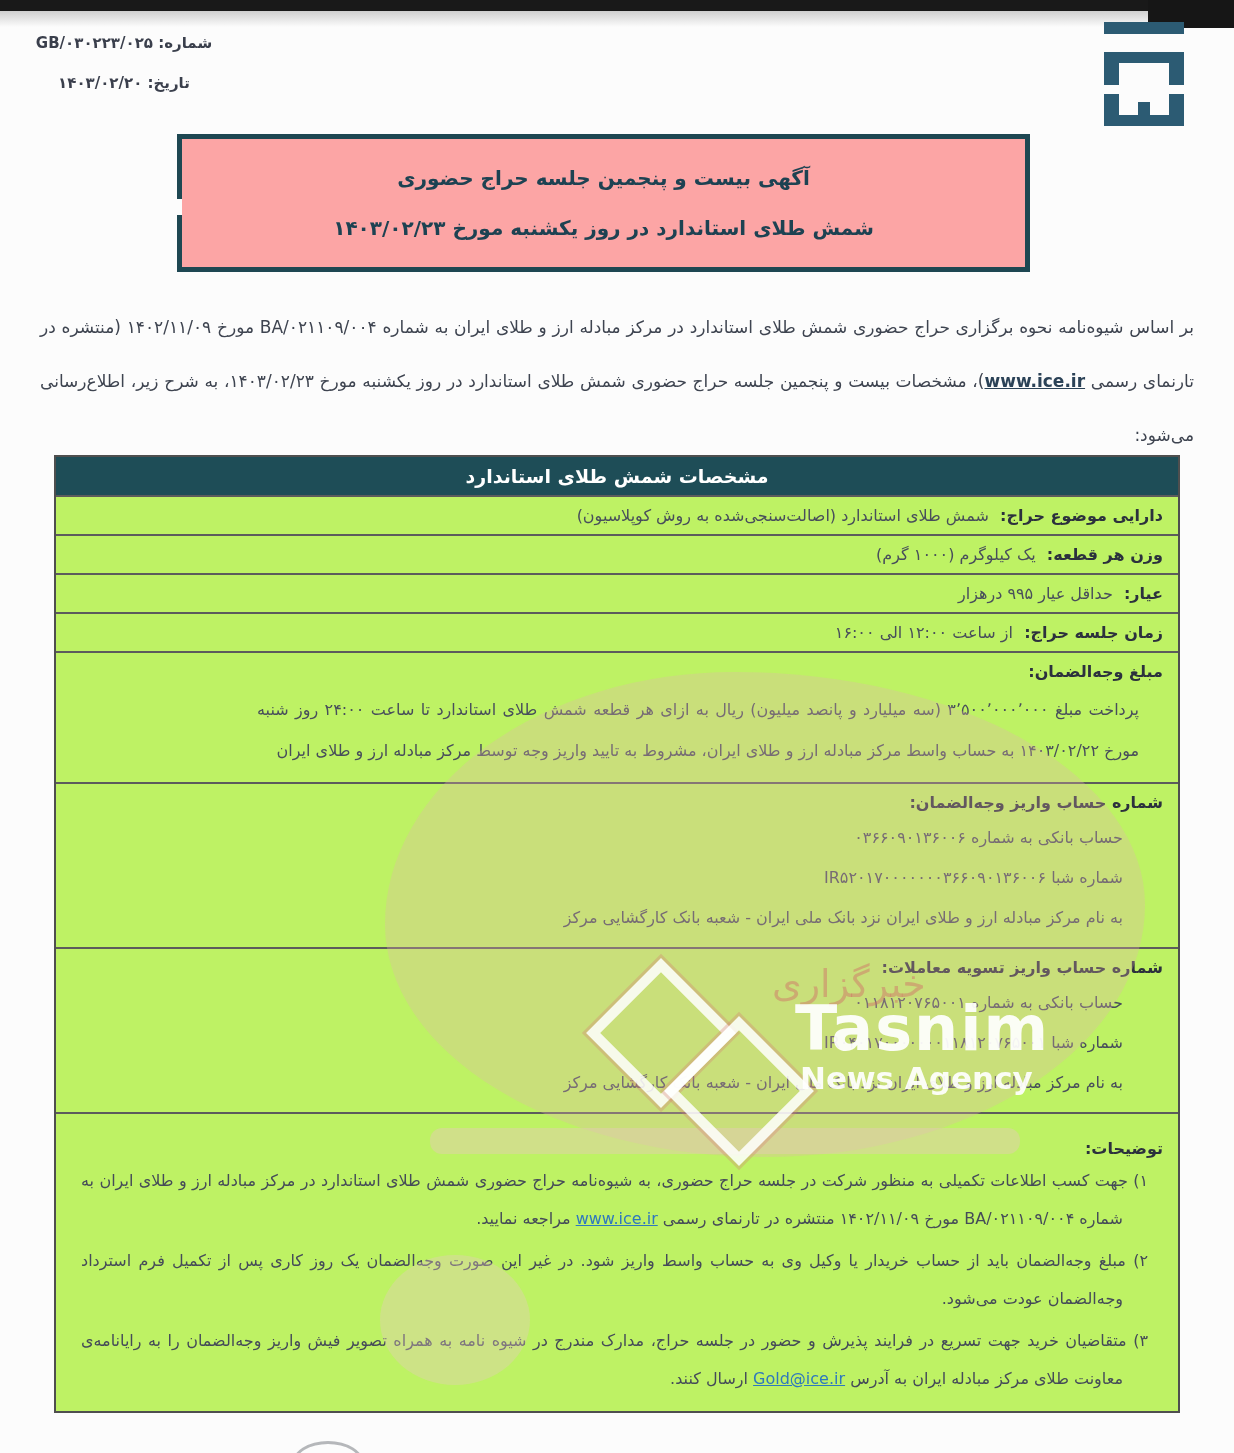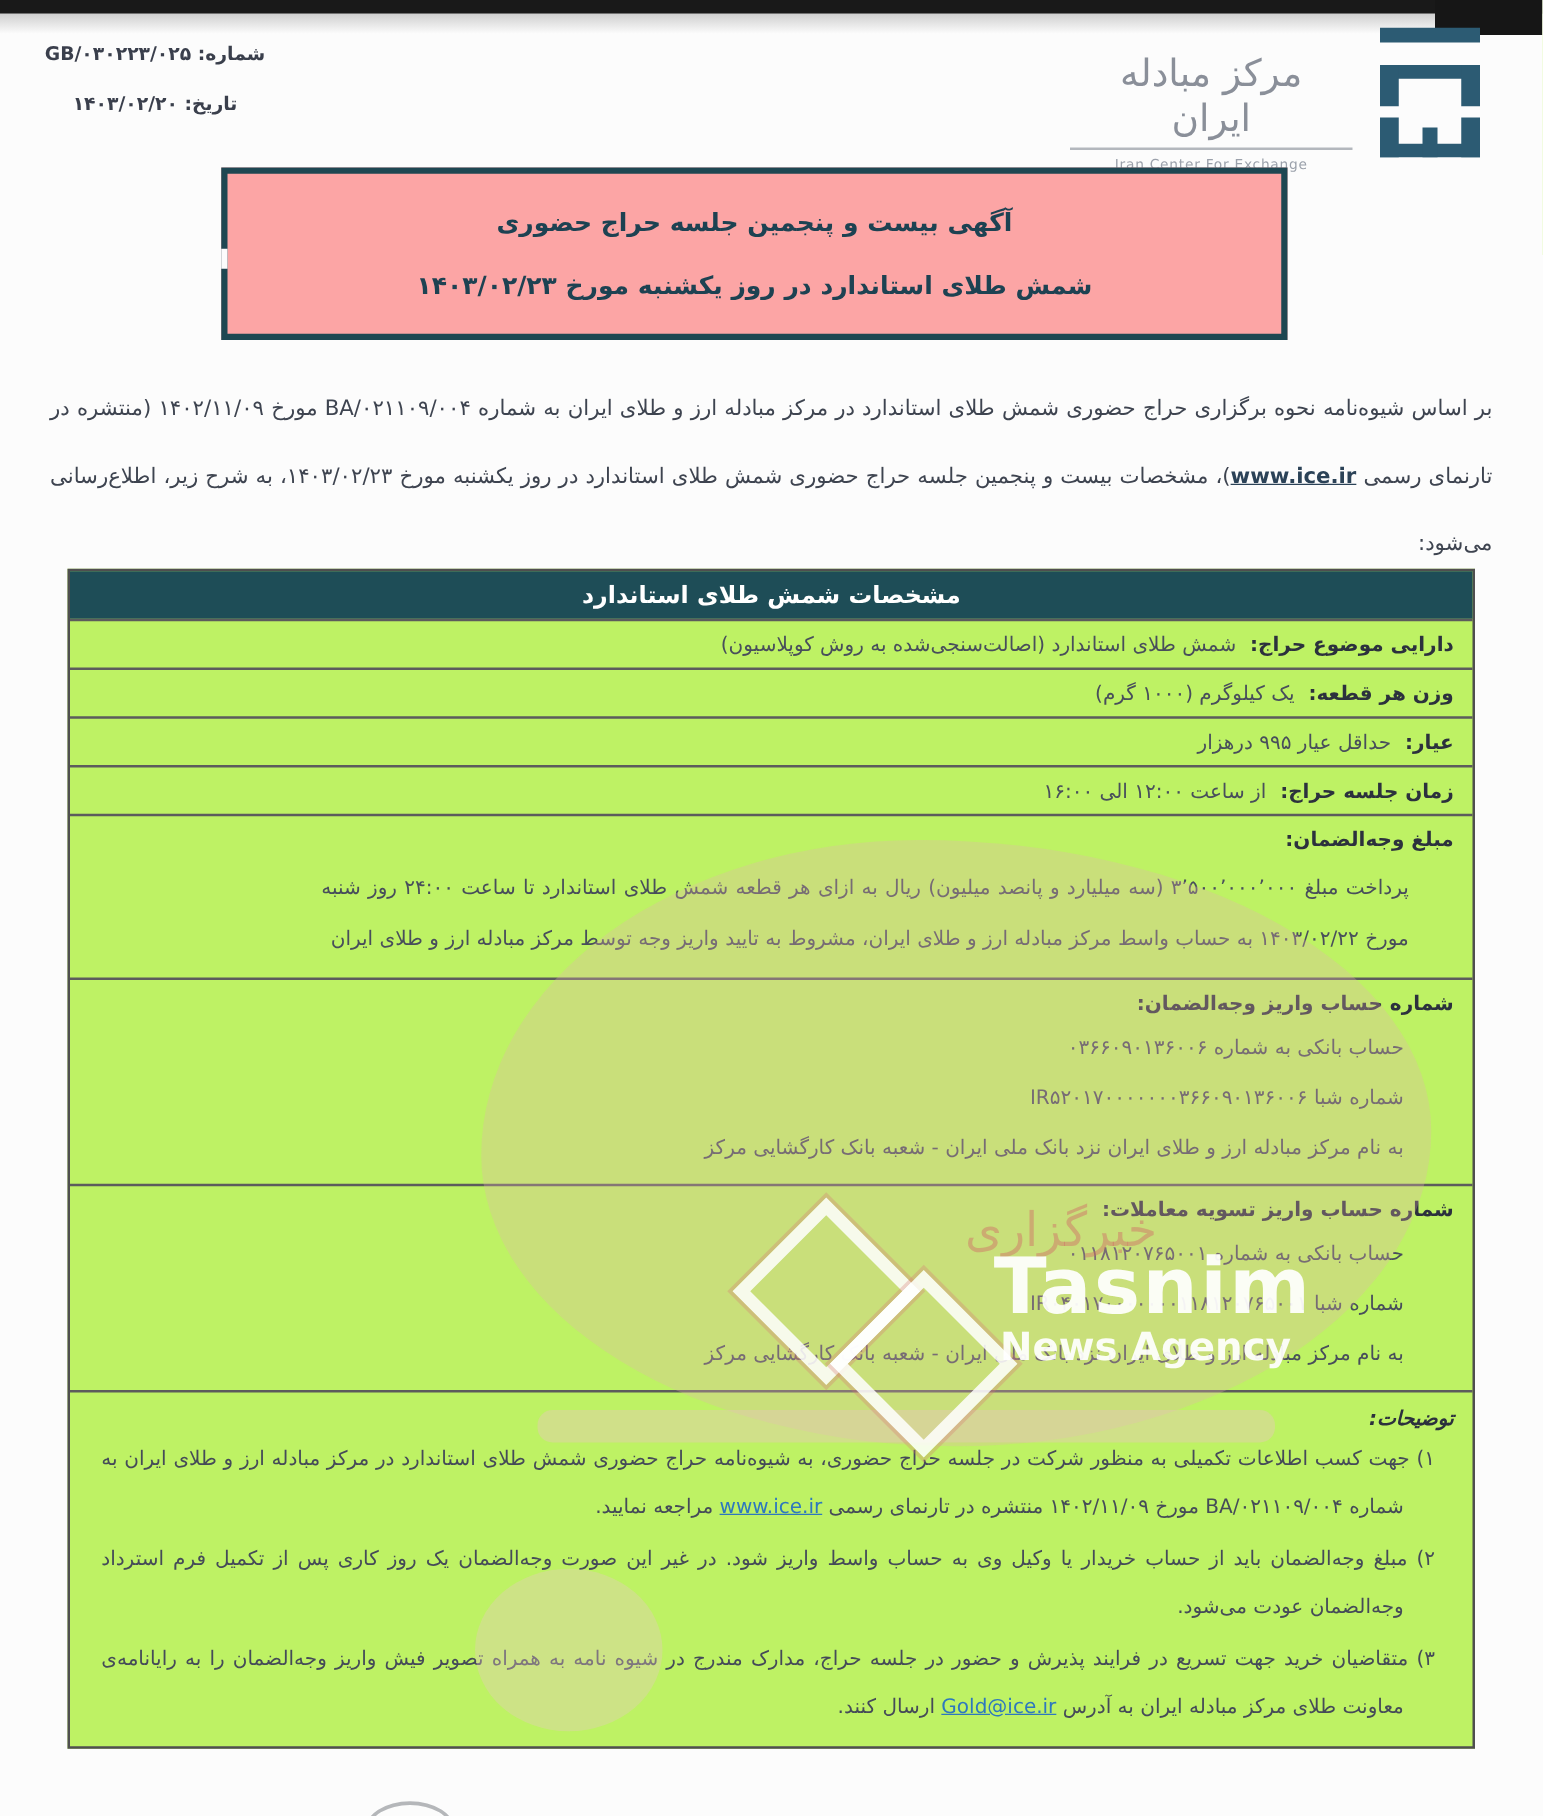--- a/index.html
+++ b/index.html
@@ -42,30 +42,30 @@
   .intro a{color:#2b4257;text-decoration:underline;font-weight:600;}
 
   
   .spec{position:absolute;top:455px;left:54px;width:1126px;box-sizing:border-box;
     border:2px solid #4f4f4f;background:#bef264;z-index:2;}
   .spec-header{background:#1e4d57;color:#ffffff;text-align:center;font-weight:bold;
     font-size:19px;padding:8px 0;letter-spacing:.3px;}
   .srow{border-top:2px solid #5c5c5c;padding:9px 15px;font-size:16px;}
   .lbl{font-weight:bold;color:#2c313d;margin-left:6px;}
   .val{color:#484e5b;}
-  .para{margin:8px 36px 2px 186px;line-height:41px;text-align:justify;color:#484e5b;}
+  .para{margin:8px 24px 2px 186px;line-height:41px;text-align:justify;color:#484e5b;}
   .sub{padding-right:40px;line-height:40px;color:#484e5b;}
   .sub.first{margin-top:6px;}
   .iban{direction:ltr;unicode-bidi:embed;}
 
   
   .note{margin:4px 0 4px 10px;padding-right:40px;text-indent:-25px;
     line-height:38px;text-align:justify;color:#454b58;font-size:16px;}
   .note a{color:#2e78be;text-decoration:underline;}
-  .notes-label{margin:2px 0 4px;font-style:italic;}
+  .notes-label{margin:16px 0 4px;}
 
   
   .wm{position:absolute;pointer-events:none;z-index:6;}
   .wm-blob{left:385px;top:672px;width:760px;height:485px;background:#e3b3ae;opacity:.30;
     border-radius:46% 54% 50% 50%/52% 48% 52% 48%;}
   .wm-band{left:430px;top:1128px;width:590px;height:26px;background:#eac5c1;opacity:.40;border-radius:12px;}
   .wm-blob2{left:380px;top:1255px;width:150px;height:130px;background:#ecc9c5;opacity:.35;border-radius:50%;}
   .wm-dia{width:86px;height:86px;border:10px solid rgba(255,255,255,.85);
     box-shadow:0 0 0 3px rgba(214,120,115,.30);transform:rotate(45deg);}
   .wm-d1{left:608px;top:980px;}
@@ -104,24 +104,20 @@
       <rect x="0" y="0" width="80" height="12"></rect>
       <rect x="0" y="30" width="80" height="11"></rect>
       <rect x="0" y="30" width="15" height="33"></rect>
       <rect x="65" y="30" width="15" height="33"></rect>
       <rect x="0" y="72" width="15" height="32"></rect>
       <rect x="65" y="72" width="15" height="32"></rect>
       <rect x="0" y="93" width="80" height="11"></rect>
       <rect x="34" y="80" width="12" height="24"></rect>
     </g>
   </svg>
-  <div class="brand-text">
-    <span class="brand-fa">مرکز مبادله ایران</span>
-    <div class="brand-en">Iran Center For Exchange</div>
-  </div>
 
   <div class="title-box">
     <div class="title-notch"></div>
     <div class="t">آگهی بیست و پنجمین جلسه حراج حضوری</div>
     <div class="t">شمش طلای استاندارد در روز یکشنبه مورخ ۱۴۰۳/۰۲/۲۳</div>
   </div>
 
   <p class="intro"><span>بر اساس شیوه‌نامه نحوه برگزاری حراج حضوری شمش طلای استاندارد در مرکز مبادله ارز و طلای ایران به شماره BA/۰۲۱۱۰۹/۰۰۴ مورخ ۱۴۰۲/۱۱/۰۹ (منتشره در تارنمای رسمی </span><a href="#">www.ice.ir</a><span>)، مشخصات بیست و پنجمین جلسه حراج حضوری شمش طلای استاندارد در روز یکشنبه مورخ ۱۴۰۳/۰۲/۲۳، به شرح زیر، اطلاع‌رسانی می‌شود:</span></p>
 
   <div class="spec">

